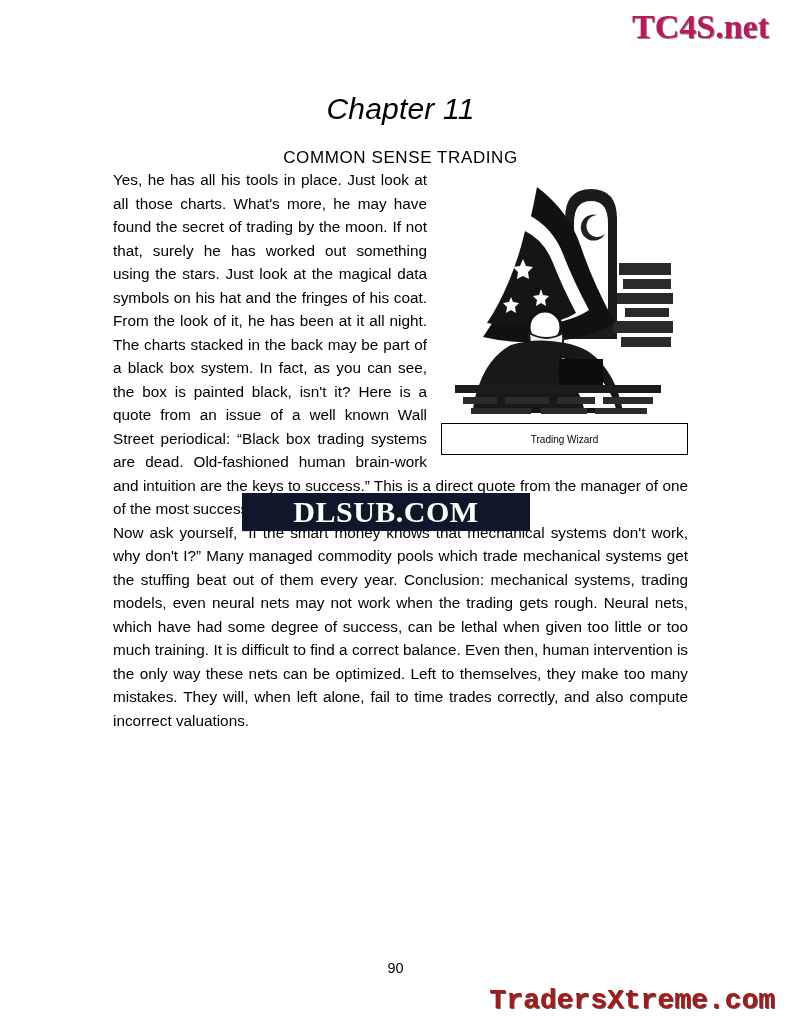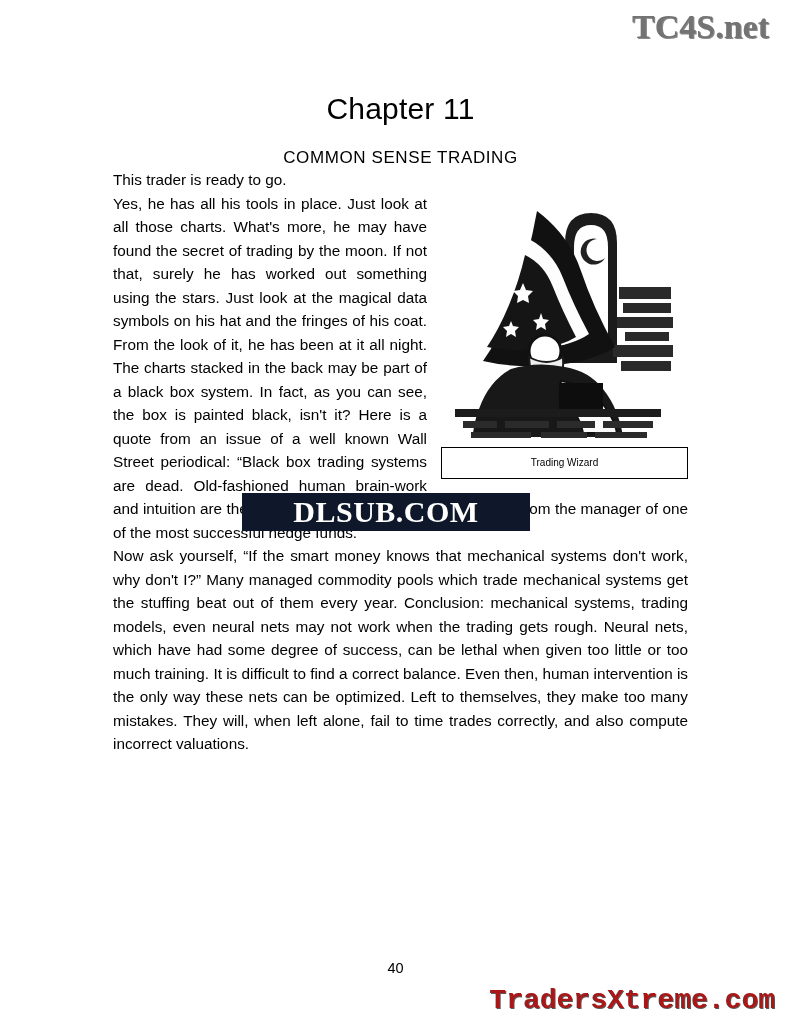--- a/index.html
+++ b/index.html
@@ -23,21 +23,21 @@
 
   
   .wm-top {
     position: absolute;
     top: 8px;
     right: 22px;
     font-family: "Liberation Serif", serif;
     font-weight: bold;
     font-size: 34px;
     letter-spacing: 0px;
-    color: #737373;
+    color: #be185d;
     text-shadow: 1px 1px 0 #8a8a8a;
   }
   .wm-bottom {
     position: absolute;
     bottom: 8px;
     right: 16px;
     font-family: Liberation Mono, monospace;
     font-weight: bold;
     font-size: 28px;
     color: #a81818;
@@ -69,20 +69,21 @@
     top: 0;
     width: 575px;
   }
 
   .chapter-title {
     margin-top: 92px;
     text-align: center;
     font-size: 30px;
     font-weight: normal;
     letter-spacing: 0.2px;
+    font-style: italic;
   }
   .chapter-subtitle {
     margin-top: 22px;
     text-align: center;
     font-size: 17px;
     font-weight: normal;
     letter-spacing: 0.6px;
   }
 
   p.body-text {
@@ -135,21 +136,20 @@
 
 <div class="page">
 
   <div class="wm-top">TC4S.net</div>
 
   <div class="content">
 
     <div class="chapter-title">Chapter 11</div>
     <div class="chapter-subtitle">COMMON SENSE TRADING</div>
 
-    <p class="body-text p-intro">This trader is ready to go.</p>
 
     <div class="figure">
       <div class="figure-art">
         <svg class="art-svg" width="247" height="248" viewBox="0 0 247 248" xmlns="http://www.w3.org/2000/svg" aria-hidden="true">
           <rect x="0" y="0" width="247" height="248" fill="#ffffff"></rect>
 
           <path d="M150 18 q26 0 26 30 v120 h-52 V48 q0-30 26-30z" fill="#1b1b1b"></path>
           <path d="M150 30 q17 0 17 22 v96 h-34 V52 q0-22 17-22z" fill="#ffffff"></path>
           <path d="M156 44 a11 11 0 1 0 8 19 a13 13 0 1 1 -8 -19z" fill="#222"></path>
 
@@ -199,17 +199,17 @@
 
     <p class="body-text p-wrap">Yes, he has all his tools in place.  Just look at all those charts.  What's more, he may have found the secret of trading by the moon.  If not that, surely he has worked out something using the stars.  Just look at the magical data symbols on his hat and the fringes of his coat.   From the look of it, he has been at it all night. The charts stacked in the back may be part of a black box system.  In fact, as you can see, the box is painted black, isn't it?  Here is a quote from an issue of a well known Wall Street periodical: “Black box trading systems are dead.  Old-fashioned human brain-work and intuition are the keys to success.” This is a direct quote from the manager of one of the most successful hedge funds.</p>
 
     <p class="body-text p-last">Now ask yourself, “If the smart money knows that mechanical systems don't work, why don't I?”  Many managed commodity pools which trade mechanical systems get the stuffing beat out of them every year.  Conclusion: mechanical systems, trading models, even neural nets may not work when the trading gets rough.  Neural nets, which have had some degree of success, can be lethal when given too little or too much training.  It is difficult to find a correct balance.  Even then, human intervention is the only way these nets can be optimized.  Left to themselves, they make too many mistakes. They will, when left alone, fail to time trades correctly, and also compute incorrect valuations.</p>
   </div>
 
   <div class="wm-center">
     <span>DLSUB.COM</span>
   </div>
 
-  <div class="page-number">40</div>
+  <div class="page-number">90</div>
 
   <div class="wm-bottom">TradersXtreme.com</div>
 
 </div>
 
 </body></html>

